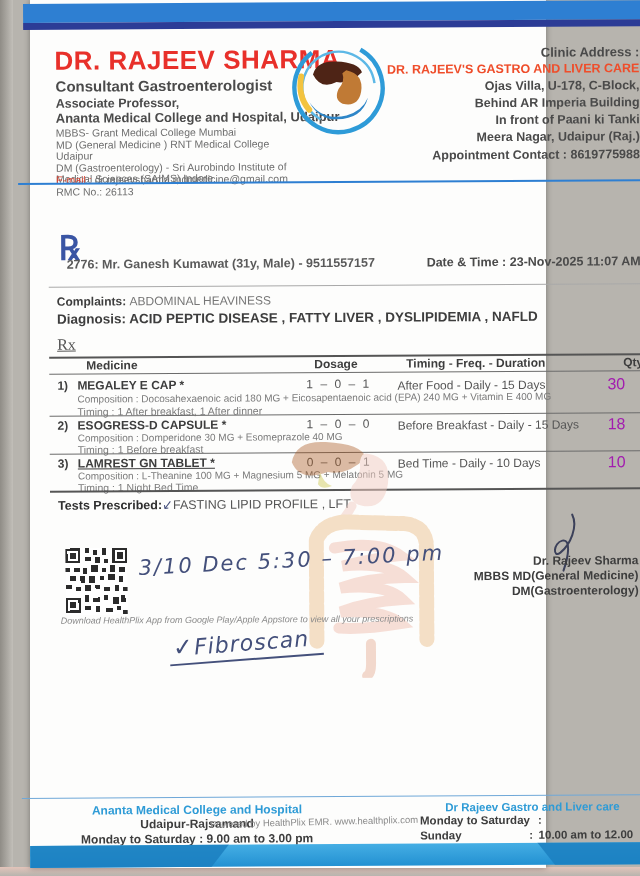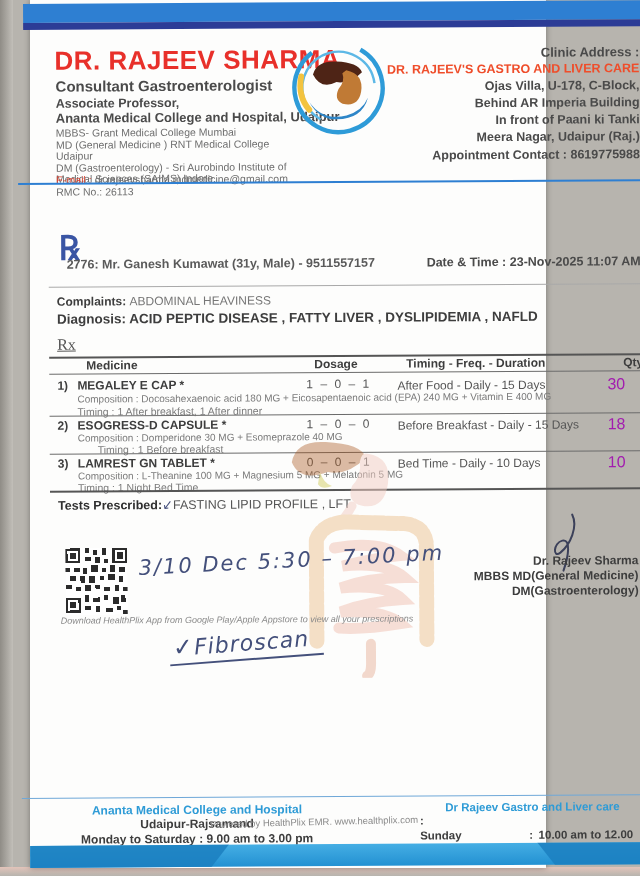--- a/index.html
+++ b/index.html
@@ -160,27 +160,27 @@
     <div class="abs t-line" style="top:414px;"></div>
   </div>
 
   <div>
     <div class="abs row-num" style="top:417px;">2)</div>
     <div class="abs row-name" style="top:417px;">ESOGRESS-D CAPSULE *</div>
     <div class="abs row-dos" style="top:417px;">1 –  0 –  0</div>
     <div class="abs row-tim" style="top:419px;">Before Breakfast - Daily - 15 Days</div>
     <div class="abs row-qty" style="top:417px;">18</div>
     <div class="abs row-comp" style="top:431px;">Composition : Domperidone 30 MG + Esomeprazole 40 MG</div>
-    <div class="abs row-timing" style="top:442px;margin-left:20px;">Timing   :   1   Before breakfast</div>
+    <div class="abs row-timing" style="top:442px;">Timing   :   1   Before breakfast</div>
     <div class="abs t-line" style="top:452px;"></div>
   </div>
 
   <div>
     <div class="abs row-num" style="top:455px;">3)</div>
-    <div class="abs row-name" style="top:455px;">LAMREST GN TABLET *</div>
+    <div class="abs row-name" style="top:455px;text-decoration:underline;">LAMREST GN TABLET *</div>
     <div class="abs row-dos" style="top:455px;">0 –  0 –  1</div>
     <div class="abs row-tim" style="top:457px;">Bed Time - Daily - 10 Days</div>
     <div class="abs row-qty" style="top:455px;">10</div>
     <div class="abs row-comp" style="top:469px;">Composition : L-Theanine 100 MG + Magnesium 5 MG + Melatonin 5 MG</div>
     <div class="abs row-timing" style="top:480px;">Timing   :   1   Night Bed Time</div>
   </div>
   <div class="abs t-line t-bottom"></div>
 
   <div class="abs tests">
     <b>Tests Prescribed:</b><span class="pen-check">↙</span><span>FASTING LIPID PROFILE , LFT</span>
@@ -274,20 +274,21 @@
     <div class="blue">Ananta Medical College and Hospital</div>
     <div class="dark">Udaipur-Rajsamand</div>
     <div class="dark">Monday to Saturday  :  9.00 am to 3.00 pm</div>
   </div>
 
   <div class="abs powered">Powered by HealthPlix EMR. www.healthplix.com</div>
 
   <div class="abs f-right">
     <div class="blue">Dr Rajeev Gastro and Liver care</div>
     <div class="f-row">
+      <span class="lab">Monday to Saturday</span>
       <span class="col">:</span>
     </div>
     <div class="f-row">
       <span class="lab">Sunday</span>
       <span class="col">:</span>
       <span>10.00 am to 12.00 pm</span>
     </div>
   </div>
 
   <div class="abs bottomband">

